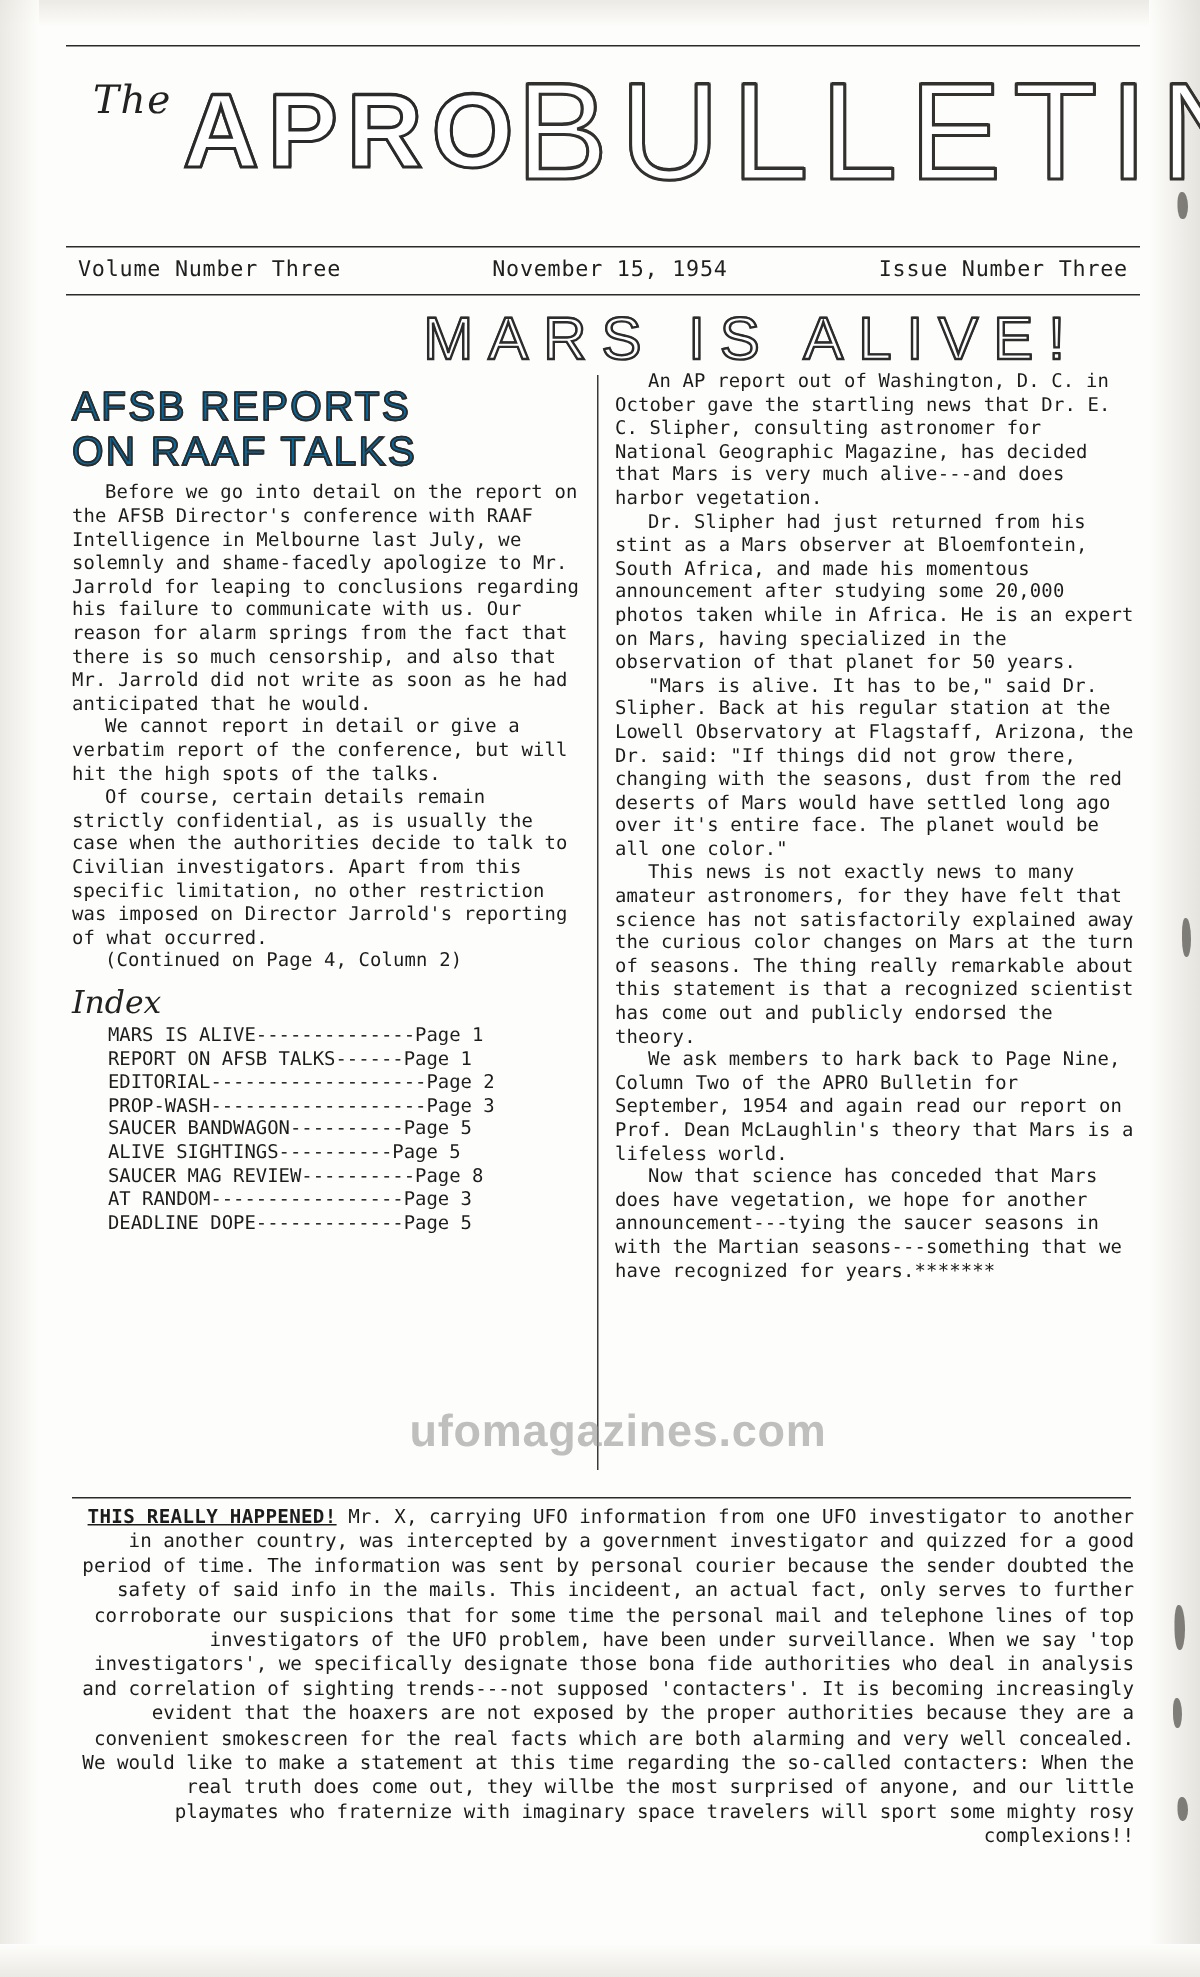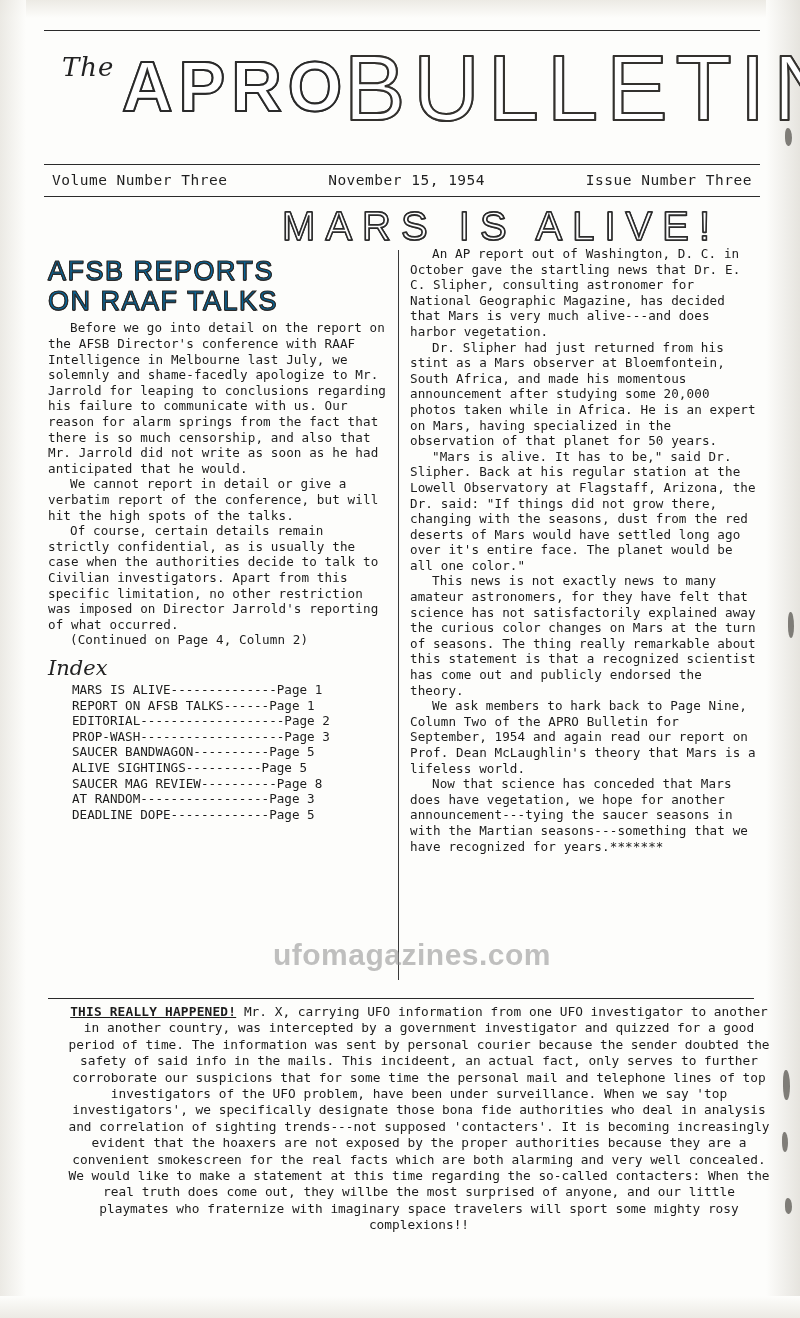--- a/index.html
+++ b/index.html
@@ -172,22 +172,21 @@
   .rule-bottombox {
     position: absolute; left: 48px; top: 998px; width: 706px;
     border-top: 1px solid #2a2a2a;
   }
   .bottom-block {
     position: absolute; left: 50px; top: 1004px; width: 706px;
     font-family: "DejaVu Sans Mono", monospace;
     font-size: 12.8px;
     line-height: 16.4px;
     color: #1c1c1c;
-    text-align: center;
-    margin-left: 16px;
+    text-align: right;
   }
   .bottom-block .lead {
     text-decoration: underline;
     font-weight: bold;
     letter-spacing: 0.2px;
   }
   .edge-marks {
     position: absolute; right: 2px; top: 0; width: 30px; height: 1318px;
   }
   .edge-marks i {

